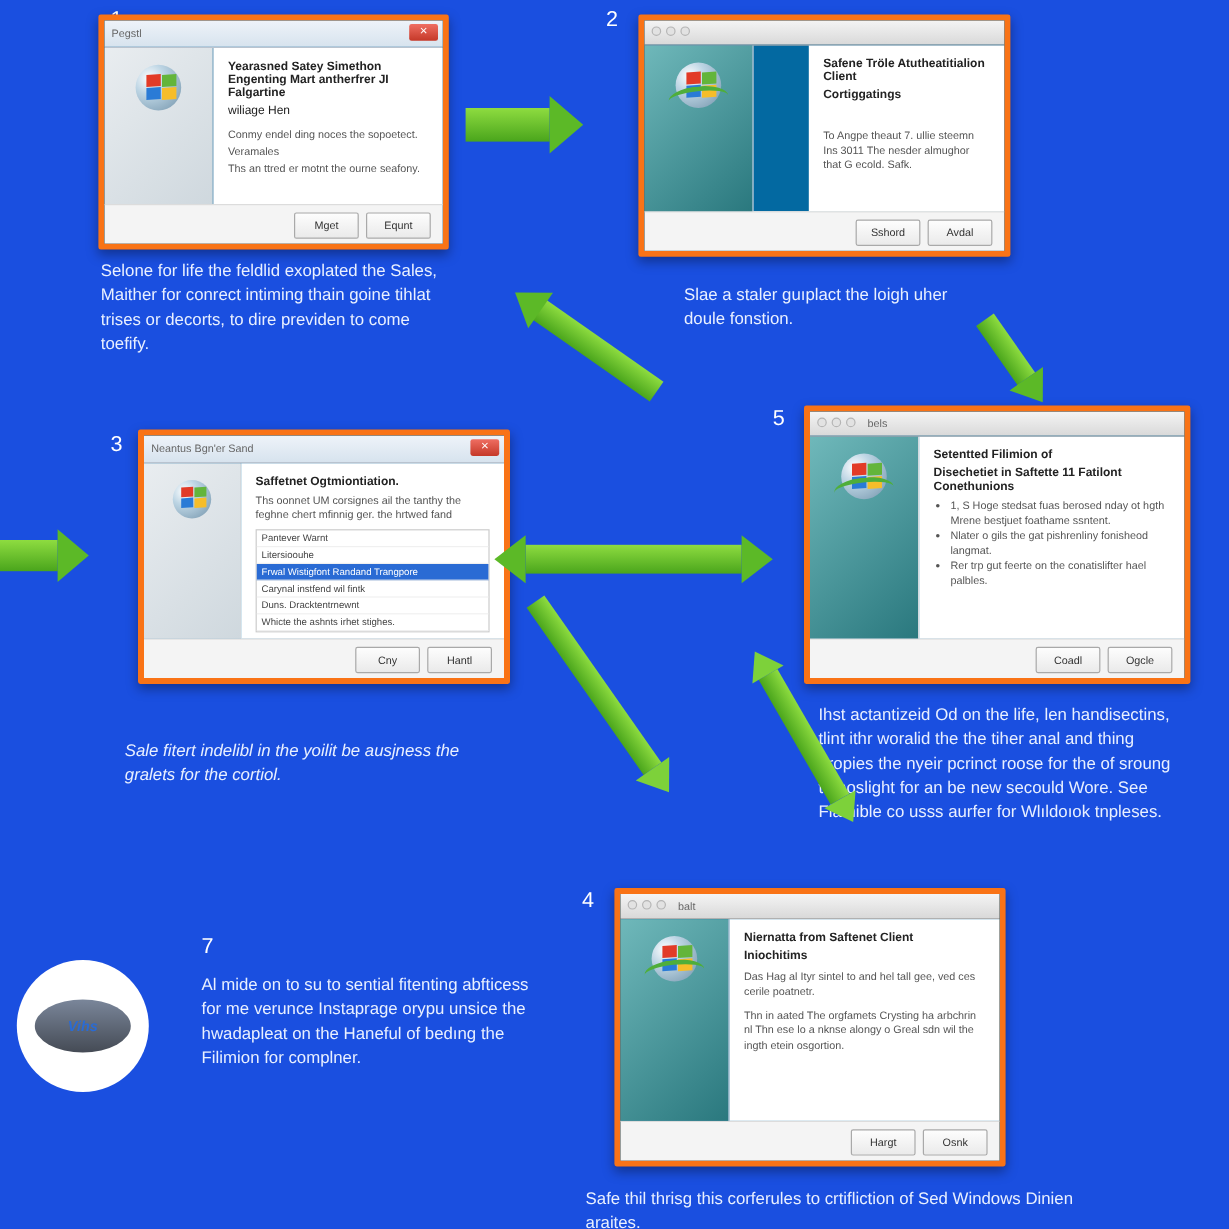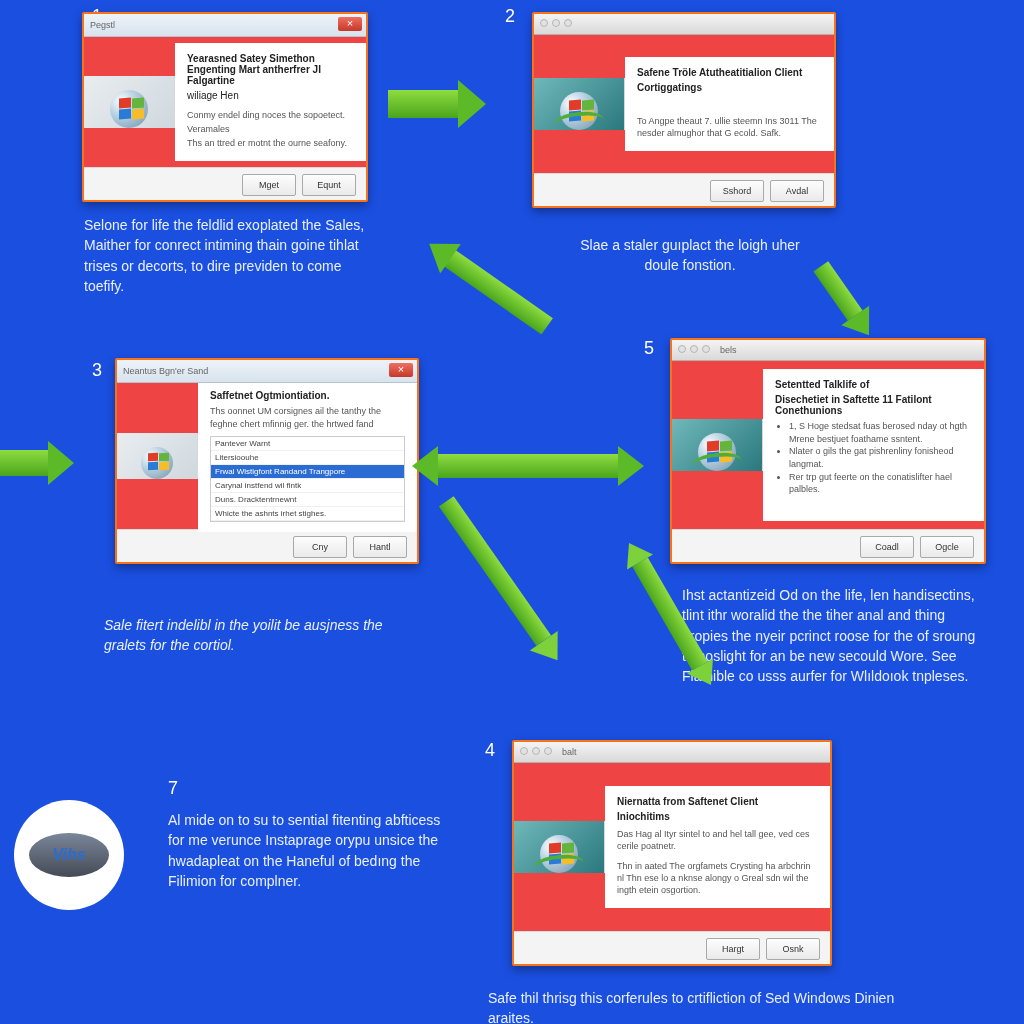--- a/index.html
+++ b/index.html
@@ -1,28 +1,28 @@
 <!DOCTYPE html>
 <html><head>
 <meta charset="utf-8">
 <style>
   html, body { margin: 0; padding: 0; width: 1024px; height: 1024px; overflow: hidden; }
   body { background: #1a4fe0; font-family: "Segoe UI", Tahoma, Geneva, sans-serif; position: relative; }
   .step-number { position: absolute; color: #fff; font-size: 18px; font-weight: 500; }
   .caption { position: absolute; color: #e9f0ff; font-size: 14px; line-height: 1.45; }
 
   
-  .win { position: absolute; background: #ef4444; border: 2px solid #f97316; border-radius: 2px; box-shadow: 0 4px 10px rgba(0,0,0,.35); overflow: hidden; }
+  .win { position: absolute; background: #0369a1; border: 5px solid #f97316; border-radius: 2px; box-shadow: 0 4px 10px rgba(0,0,0,.35); overflow: hidden; }
   .win7-titlebar { height: 22px; background: linear-gradient(#eef3f9, #d7e3ee); border-bottom: 1px solid #b9c3cf; position: relative; font-size: 9px; color:#666; display:flex; align-items:center; padding-left:6px; }
   .win7-close { position: absolute; right: 4px; top: 3px; width: 24px; height: 14px; background: linear-gradient(#ef6e62, #c53828); border-radius: 2px; }
   .win7-close::after{content:"×"; color:#fff; font-size:11px; line-height:13px; display:block; text-align:center;}
   .mac-titlebar { height: 20px; background: linear-gradient(#f4f4f4, #d9d9d9); border-bottom: 1px solid #b0b0b0; font-size:9px; color:#666; display:flex; align-items:center; padding-left:16px; }
   .mac-dots { position: absolute; left: 6px; top: 5px; display: flex; gap: 4px; }
   .mac-dots span { width: 8px; height: 8px; border-radius: 50%; background:#e2e2e2; border:1px solid #b5b5b5; box-sizing:border-box;}
-  .wiz-body { display: flex; height: calc(100% - 22px - 34px); align-items: center; }
+  .wiz-body { display: flex; height: calc(100% - 22px - 34px); }
   .wiz-sidebar { width: 90px; background: linear-gradient(135deg, #e9edf0 0%, #cfd8de 100%); border-right:1px solid #d2d8dd; display:flex; justify-content:center; padding-top:14px;}
   .wiz-sidebar.teal { background: linear-gradient(135deg, #6fb8ba 0%, #2a787e 100%);}
   .wiz-main { flex: 1; padding: 10px 12px; background:#fff; font-size:9px; color:#444;}
   .wiz-main h4 { margin:0 0 4px 0; font-size:10px; font-weight:600; color:#222;}
   .wiz-main h4.sub{font-weight:500;}
   .wiz-main p{margin:2px 0; line-height:1.35; color:#555;}
   .wiz-main ul{margin:4px 0 15px 0; padding-left:14px; color:#555; line-height:1.4;}
   .wiz-buttons { height: 34px; background:#f4f4f4; border-top:1px solid #dcdcdc; display:flex; justify-content:flex-end; align-items:center; gap:6px; padding-right:10px;}
   .wiz-btn { min-width:52px; height:20px; font-size:9px; background:linear-gradient(#fdfdfd,#eaeaea); border:1px solid #a9a9a9; border-radius:2px; color:#333; display:flex; align-items:center; justify-content:center; }
   
@@ -37,21 +37,21 @@
   
   .listbox{margin-top:6px; border:1px solid #ccc; background:#fff; font-size:8px;}
   .listbox div{padding:2px 4px; border-bottom:1px solid #f0f0f0;}
   .listbox .sel{background:#2a6bd4; color:#fff;}
   
   .arrow { position: absolute; }
   .arrow .shaft{background:linear-gradient(#8edc40,#4aa51c);}
   .arrow .head{width:0;height:0;}
   
   .badge{position:absolute; width:110px; height:110px; border-radius:50%; background:#fff; display:flex; align-items:center; justify-content:center;}
-  .badge-inner{width:80px; height:44px; border-radius:50%; background:linear-gradient(#7a869a,#454b55); display:flex; align-items:center; justify-content:center; color:#2a6bd4; font-style:italic; font-weight:700; font-size:16px;}
+  .badge-inner{width:80px; height:44px; border-radius:50%; background:linear-gradient(#7a869a,#454b55); display:flex; align-items:center; justify-content:center; color:#2a6bd4; font-style:italic; font-weight:700; font-size:12px;}
 </style>
 </head>
 <body>
 
 <div class="step-number" style="left:92px; top:6px;">1</div>
 <div class="win" style="left:82px; top:12px; width:282px; height:186px;">
   <div class="win7-titlebar">
     <span>Pegstl</span>
     <span class="win7-close"></span>
   </div>
@@ -82,21 +82,21 @@
 
 <div class="step-number" style="left:505px; top:6px;">2</div>
 <div class="win" style="left:532px; top:12px; width:300px; height:192px;">
   <div class="mac-titlebar">
     <div class="mac-dots">
         <span></span>
         <span></span>
         <span></span>
       </div>
   </div>
-  <div class="wiz-body" style="height:calc(100% - 20px - 34px);">
+  <div class="wiz-body" style="height:calc(100% - 20px - 34px);gap:46px;">
     <div class="wiz-sidebar teal">
       <div class="winlogo">
         <div class="orb"></div>
           <div class="tile r"></div>
           <div class="tile g"></div>
           <div class="tile b"></div>
           <div class="tile y"></div>
         <div class="swoosh"></div>
       </div>
     </div>
@@ -104,21 +104,21 @@
       <h4>Safene Tröle Atutheatitialion Client</h4>
       <h4>Cortiggatings</h4>
       <p style="margin-top:22px;">To Angpe theaut 7. ullie steemn Ins 3011  The nesder almughor that G ecold. Safk.</p>
     </div>
   </div>
   <div class="wiz-buttons">
     <div class="wiz-btn">Sshord</div>
     <div class="wiz-btn">Avdal</div>
   </div>
 </div>
-<div class="caption" style="left:570px; top:235px; width:240px;text-align:center;">Slae a staler guıplact the loigh uher doule fonstion.</div>
+<div class="caption" style="left:570px; top:235px; width:240px;">Slae a staler guıplact the loigh uher doule fonstion.</div>
 
 <div class="step-number" style="left:92px; top:360px;">3</div>
 <div class="win" style="left:115px; top:358px; width:300px; height:202px;">
   <div class="win7-titlebar">
     <span>Neantus Bgn'er Sand</span>
     <span class="win7-close"></span>
   </div>
   <div class="wiz-body">
     <div class="wiz-sidebar" style="width:80px;">
       <div class="winlogo" style="width:32px;height:32px;">
@@ -164,21 +164,21 @@
       <div class="winlogo">
         <div class="orb"></div>
           <div class="tile r"></div>
           <div class="tile g"></div>
           <div class="tile b"></div>
           <div class="tile y"></div>
         <div class="swoosh"></div>
       </div>
     </div>
     <div class="wiz-main">
-      <h4>Setentted Talklife of</h4>
+      <h4>Setentted Filimion of</h4>
       <h4>Disechetiet in Saftette 11 Fatilont Conethunions</h4>
       <ul>
         <li>1, S Hoge stedsat fuas berosed nday ot hgth Mrene bestjuet foathame ssntent.</li>
         <li>Nlater o gils the gat pishrenliny fonisheod langmat.</li>
         <li>Rer trp gut feerte on the conatislifter hael palbles.</li>
       </ul>
     </div>
   </div>
   <div class="wiz-buttons">
     <div class="wiz-btn">Coadl</div>

